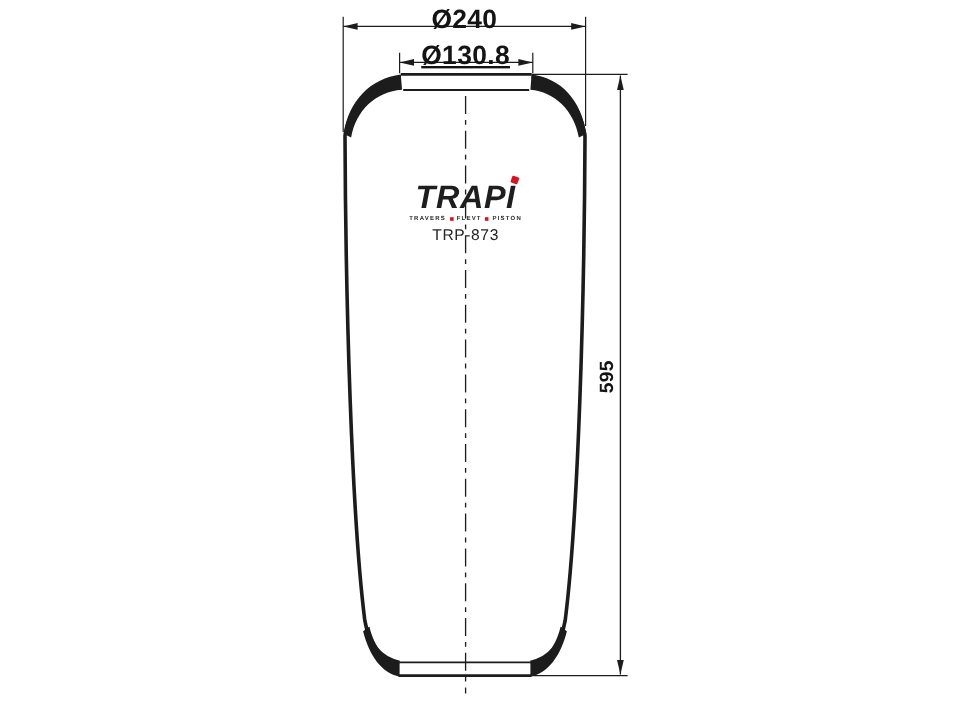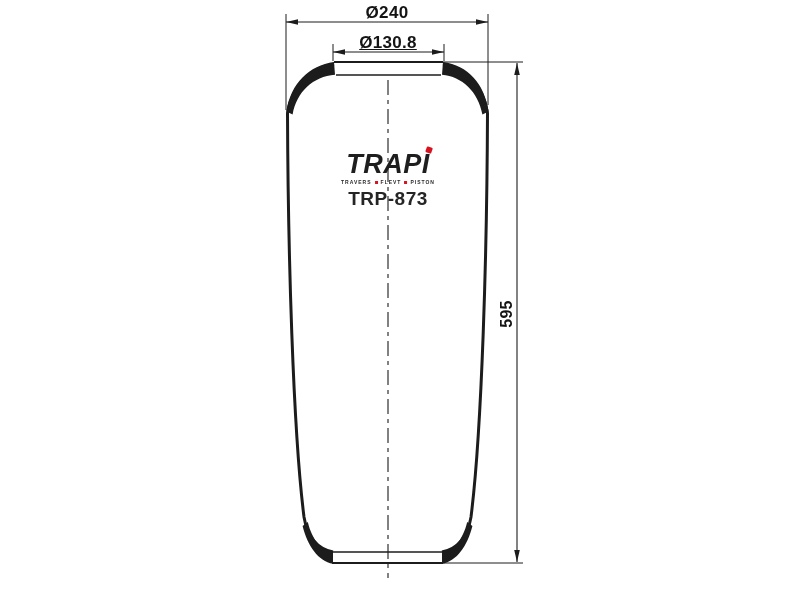--- a/index.html
+++ b/index.html
@@ -16,21 +16,21 @@
     overflow: hidden;
   }
   .canvas svg {
     position: absolute;
     left: 0;
     top: 0;
   }
   .dim-label {
     position: absolute;
     color: #141414;
-    font-size: 17px;
+    font-size: 22px;
     font-weight: 700;
     letter-spacing: 0.3px;
     white-space: nowrap;
   }
   .dim-label-240 {
     left: 387px;
     top: 3px;
     transform: translateX(-50%);
   }
   .dim-label-1308 {
@@ -88,22 +88,22 @@
     color: #2a2a2a;
   }
   .tag-sep {
     width: 3px;
     height: 3px;
     background: #d9121f;
     display: inline-block;
   }
   .part-number {
     margin-top: 3px;
-    font-size: 19px;
-    font-weight: 700;
+    font-size: 13px;
+    font-weight: 400;
     letter-spacing: 0.5px;
     color: #252525;
   }
 </style>
 </head>
 <body>
 
 <div class="canvas">
 
   <svg width="800" height="600" viewBox="0 0 800 600">

